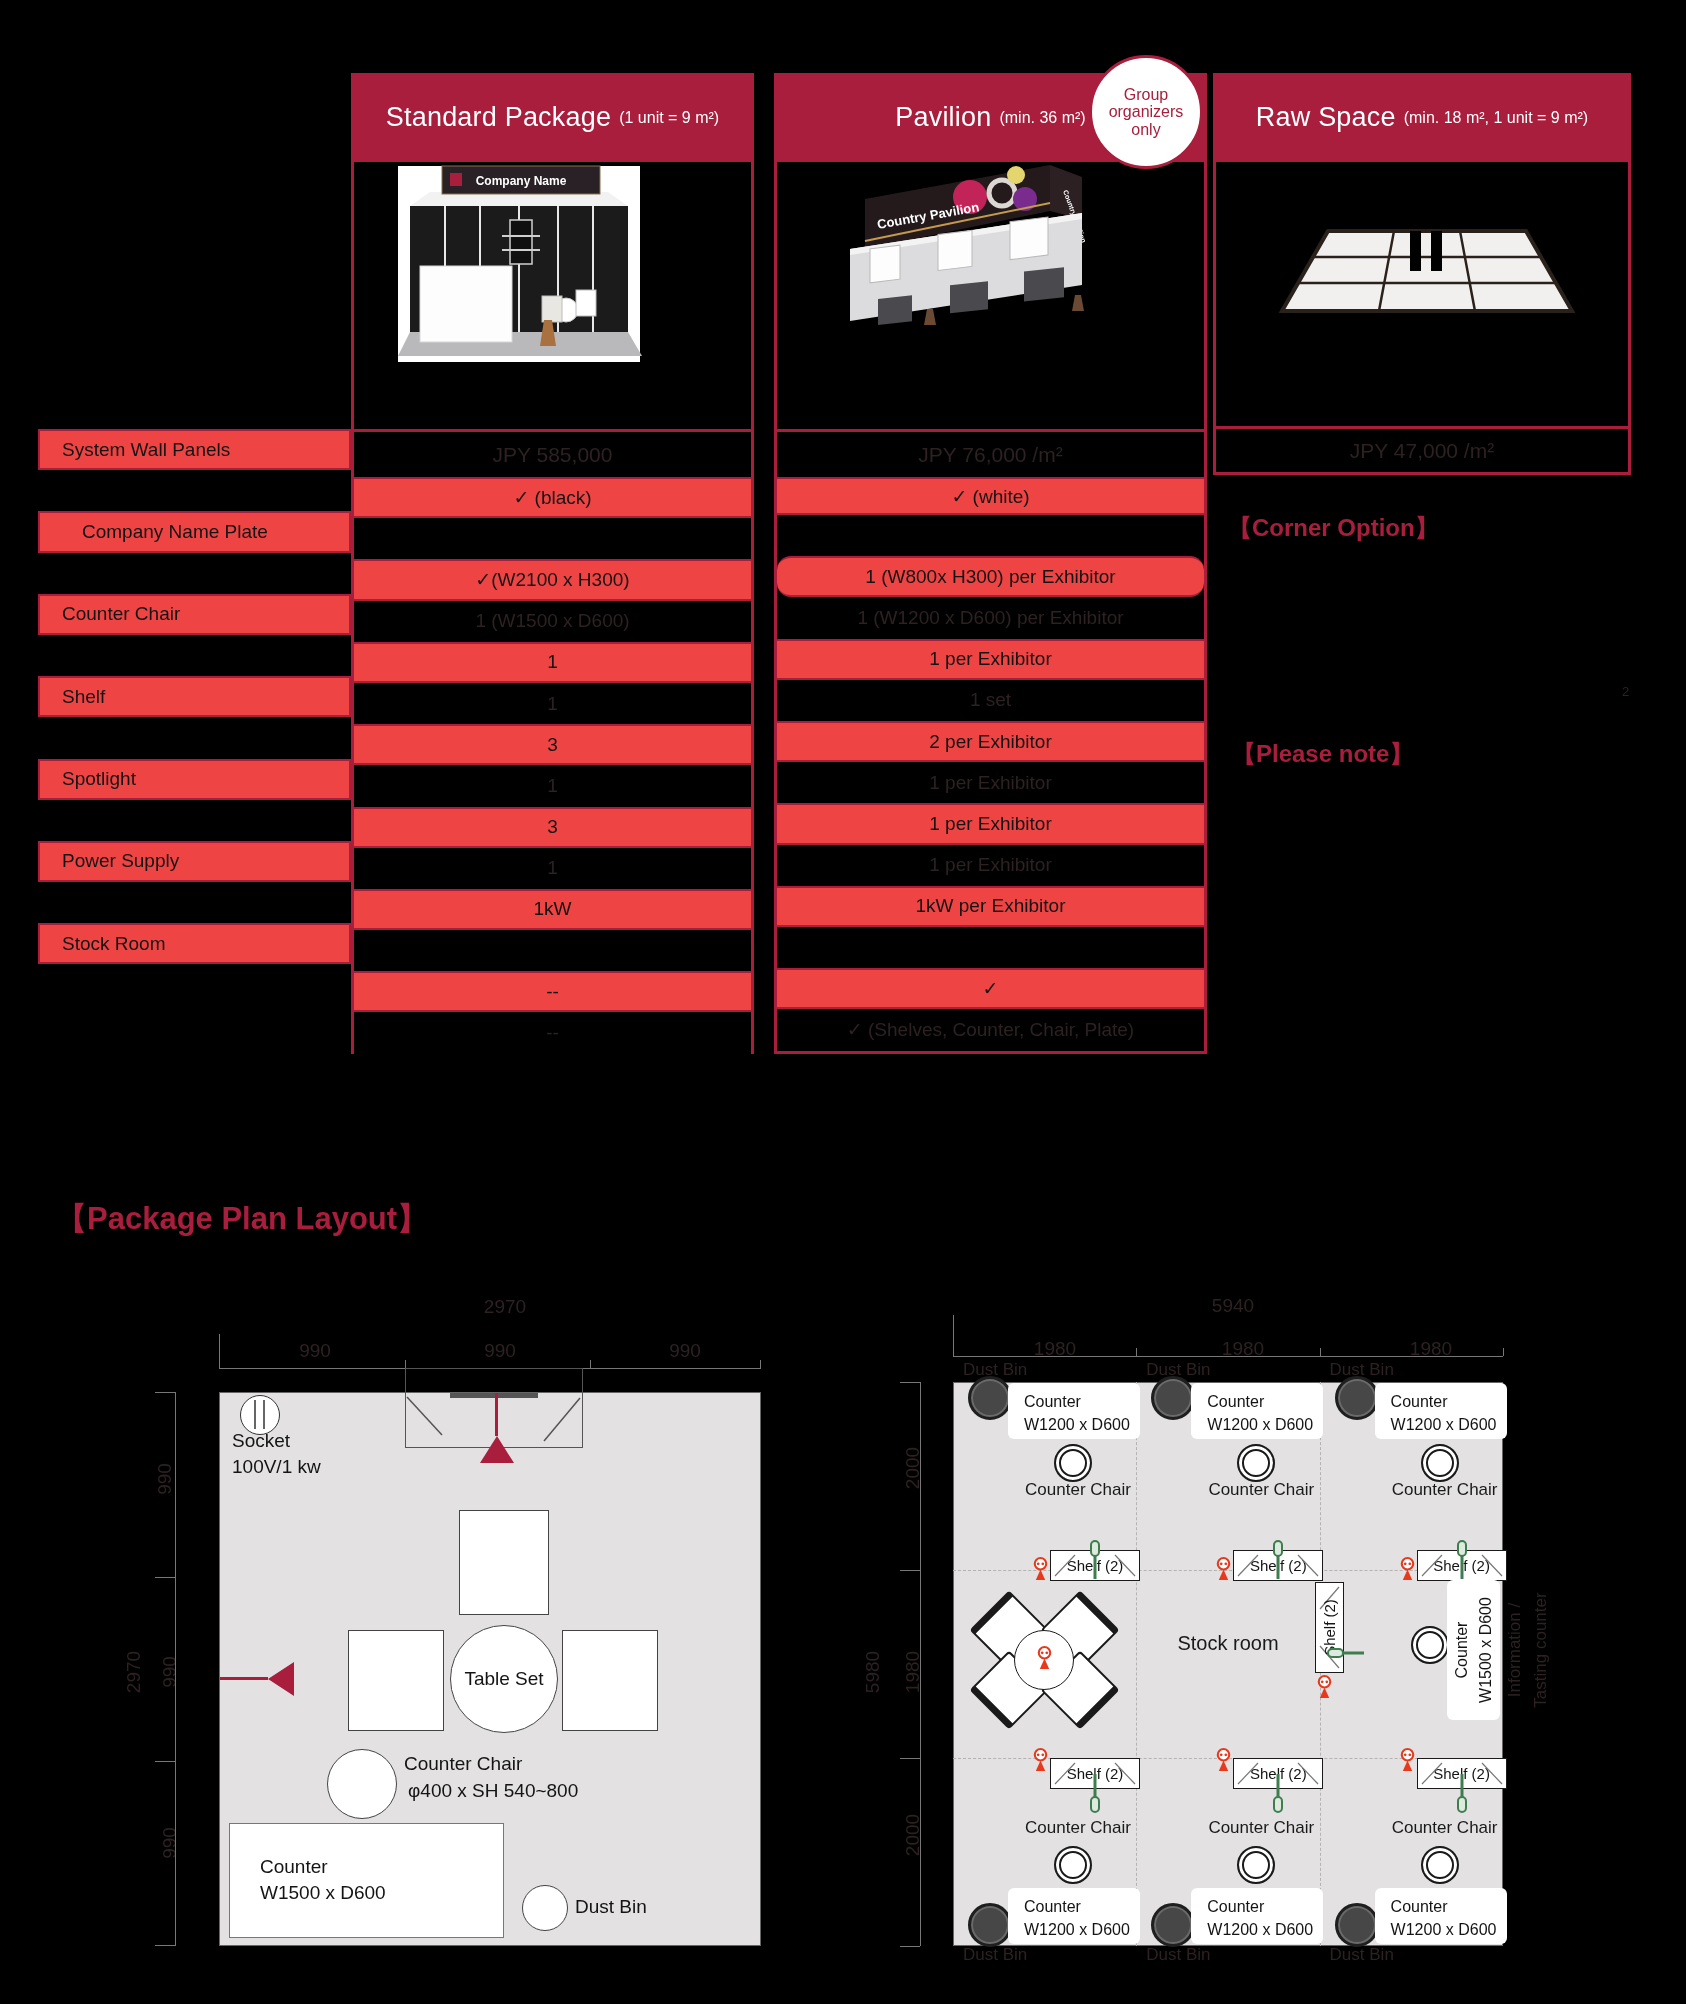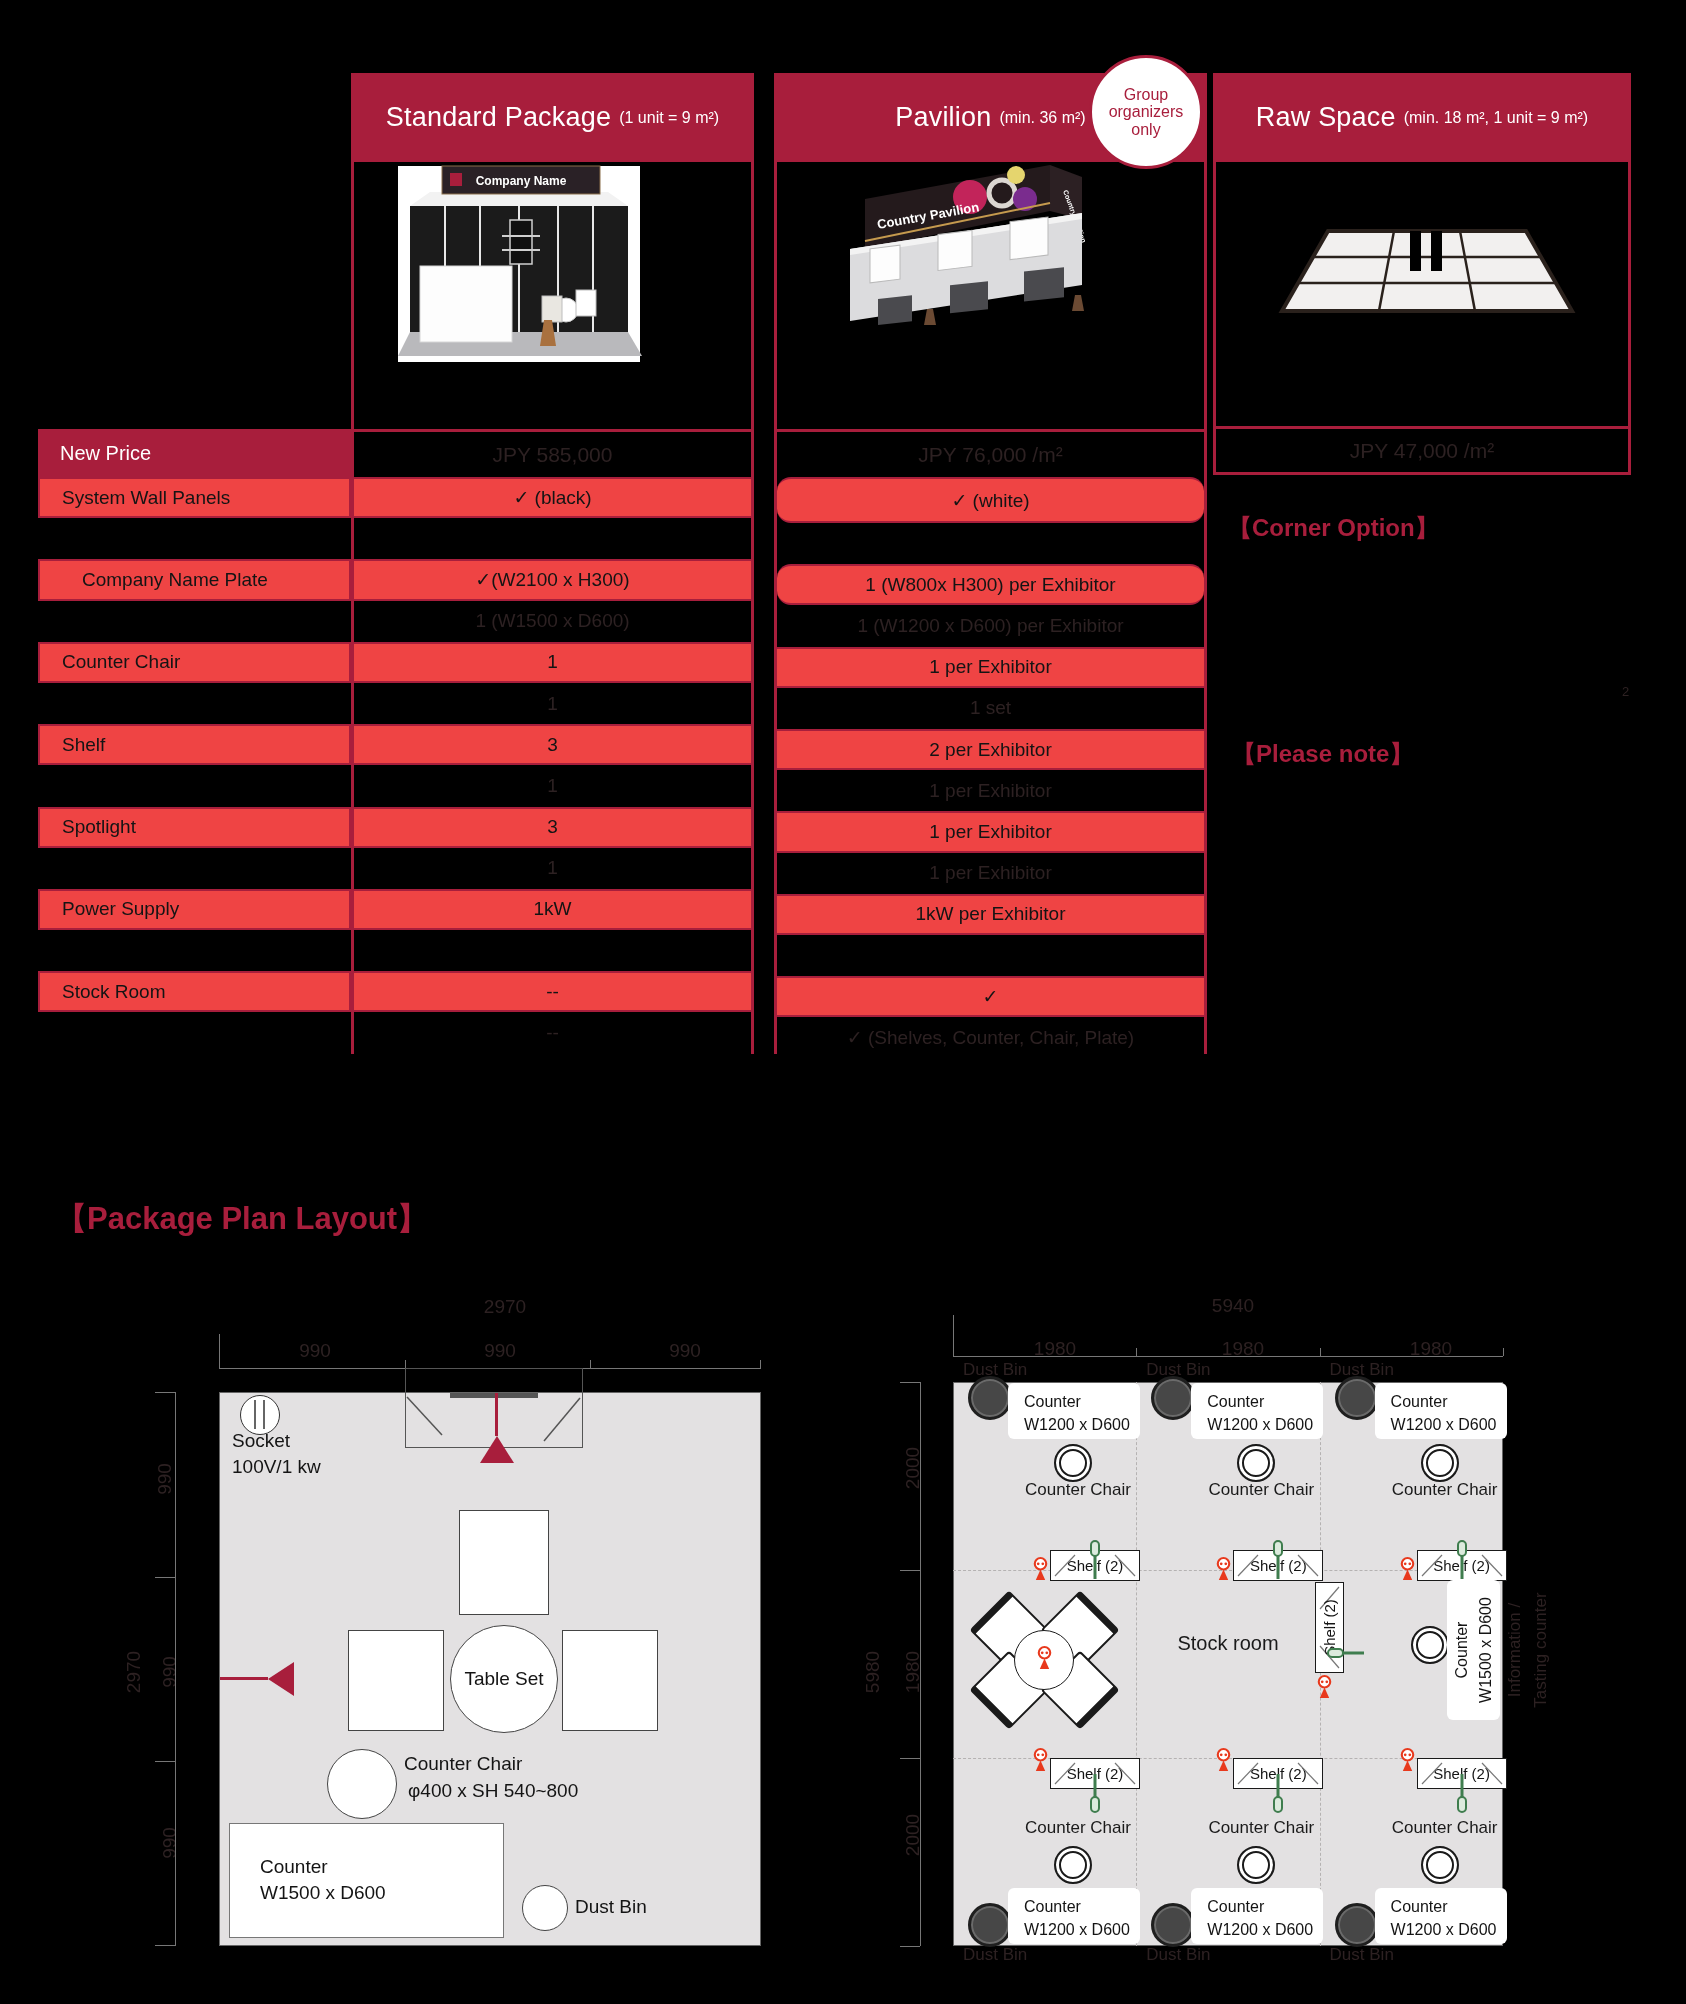--- a/index.html
+++ b/index.html
@@ -144,21 +144,21 @@
           <rect x="58" y="152" width="34" height="26" transform="skewY(-6)"></rect>
           <rect x="130" y="146" width="38" height="28" transform="skewY(-6)"></rect>
           <rect x="204" y="140" width="40" height="30" transform="skewY(-6)"></rect>
         </g>
         <path d="M104 172 l3 -16 h6 l3 16 z" fill="#6b4a33"></path>
         <path d="M252 158 l3 -16 h6 l3 16 z" fill="#6b4a33"></path>
       </svg>
     </div>
     <div class="rowstack" id="pav-rows">
         <div class="trow price center" style="height: 48px;">JPY 76,000 /m²</div>
-        <div class="trow pink center" style="height: 46px; border-radius: 14px;">✓ (white)</div>
+        <div class="trow pink center" style="height: 38px;">✓ (white)</div>
         <div class="trow black center" style="height: 41.2px;"></div>
         <div class="trow pink center" style="height: 41.2px; border-radius: 14px;">1 (W800x H300) per Exhibitor</div>
         <div class="trow black center" style="height: 41.2px;">1 (W1200 x D600) per Exhibitor</div>
         <div class="trow pink center" style="height: 41.2px;">1 per Exhibitor</div>
         <div class="trow black center" style="height: 41.2px;">1 set</div>
         <div class="trow pink center" style="height: 41.2px;">2 per Exhibitor</div>
         <div class="trow black center" style="height: 41.2px;">1 per Exhibitor</div>
         <div class="trow pink center" style="height: 41.2px;">1 per Exhibitor</div>
         <div class="trow black center" style="height: 41.2px;">1 per Exhibitor</div>
         <div class="trow pink center" style="height: 41.2px;">1kW per Exhibitor</div>
@@ -179,21 +179,20 @@
           <line x1="186" y1="14" x2="201" y2="94"></line>
         </g>
         <rect x="136" y="14" width="11" height="40" fill="#000"></rect>
         <rect x="157" y="14" width="11" height="40" fill="#000"></rect>
       </svg>
     </div>
     <div class="trow price center" style="height:46px;position:absolute;left:0;bottom:0;width:100%;">JPY 47,000 /m²</div>
   </div>
 
   <div class="lblcol rowstack" id="tl-rows">
-      <div class="trow price" style="height: 48px;">New Price</div>
       <div class="trow pink" style="height: 41.2px;">System Wall Panels</div>
       <div class="trow black" style="height: 41.2px;"></div>
       <div class="trow pink" style="height: 41.2px; padding-left: 42px;">Company Name Plate</div>
       <div class="trow black" style="height: 41.2px;"></div>
       <div class="trow pink" style="height: 41.2px;">Counter Chair</div>
       <div class="trow black" style="height: 41.2px;"></div>
       <div class="trow pink" style="height: 41.2px;">Shelf</div>
       <div class="trow black" style="height: 41.2px;"></div>
       <div class="trow pink" style="height: 41.2px;">Spotlight</div>
       <div class="trow black" style="height: 41.2px;"></div>

